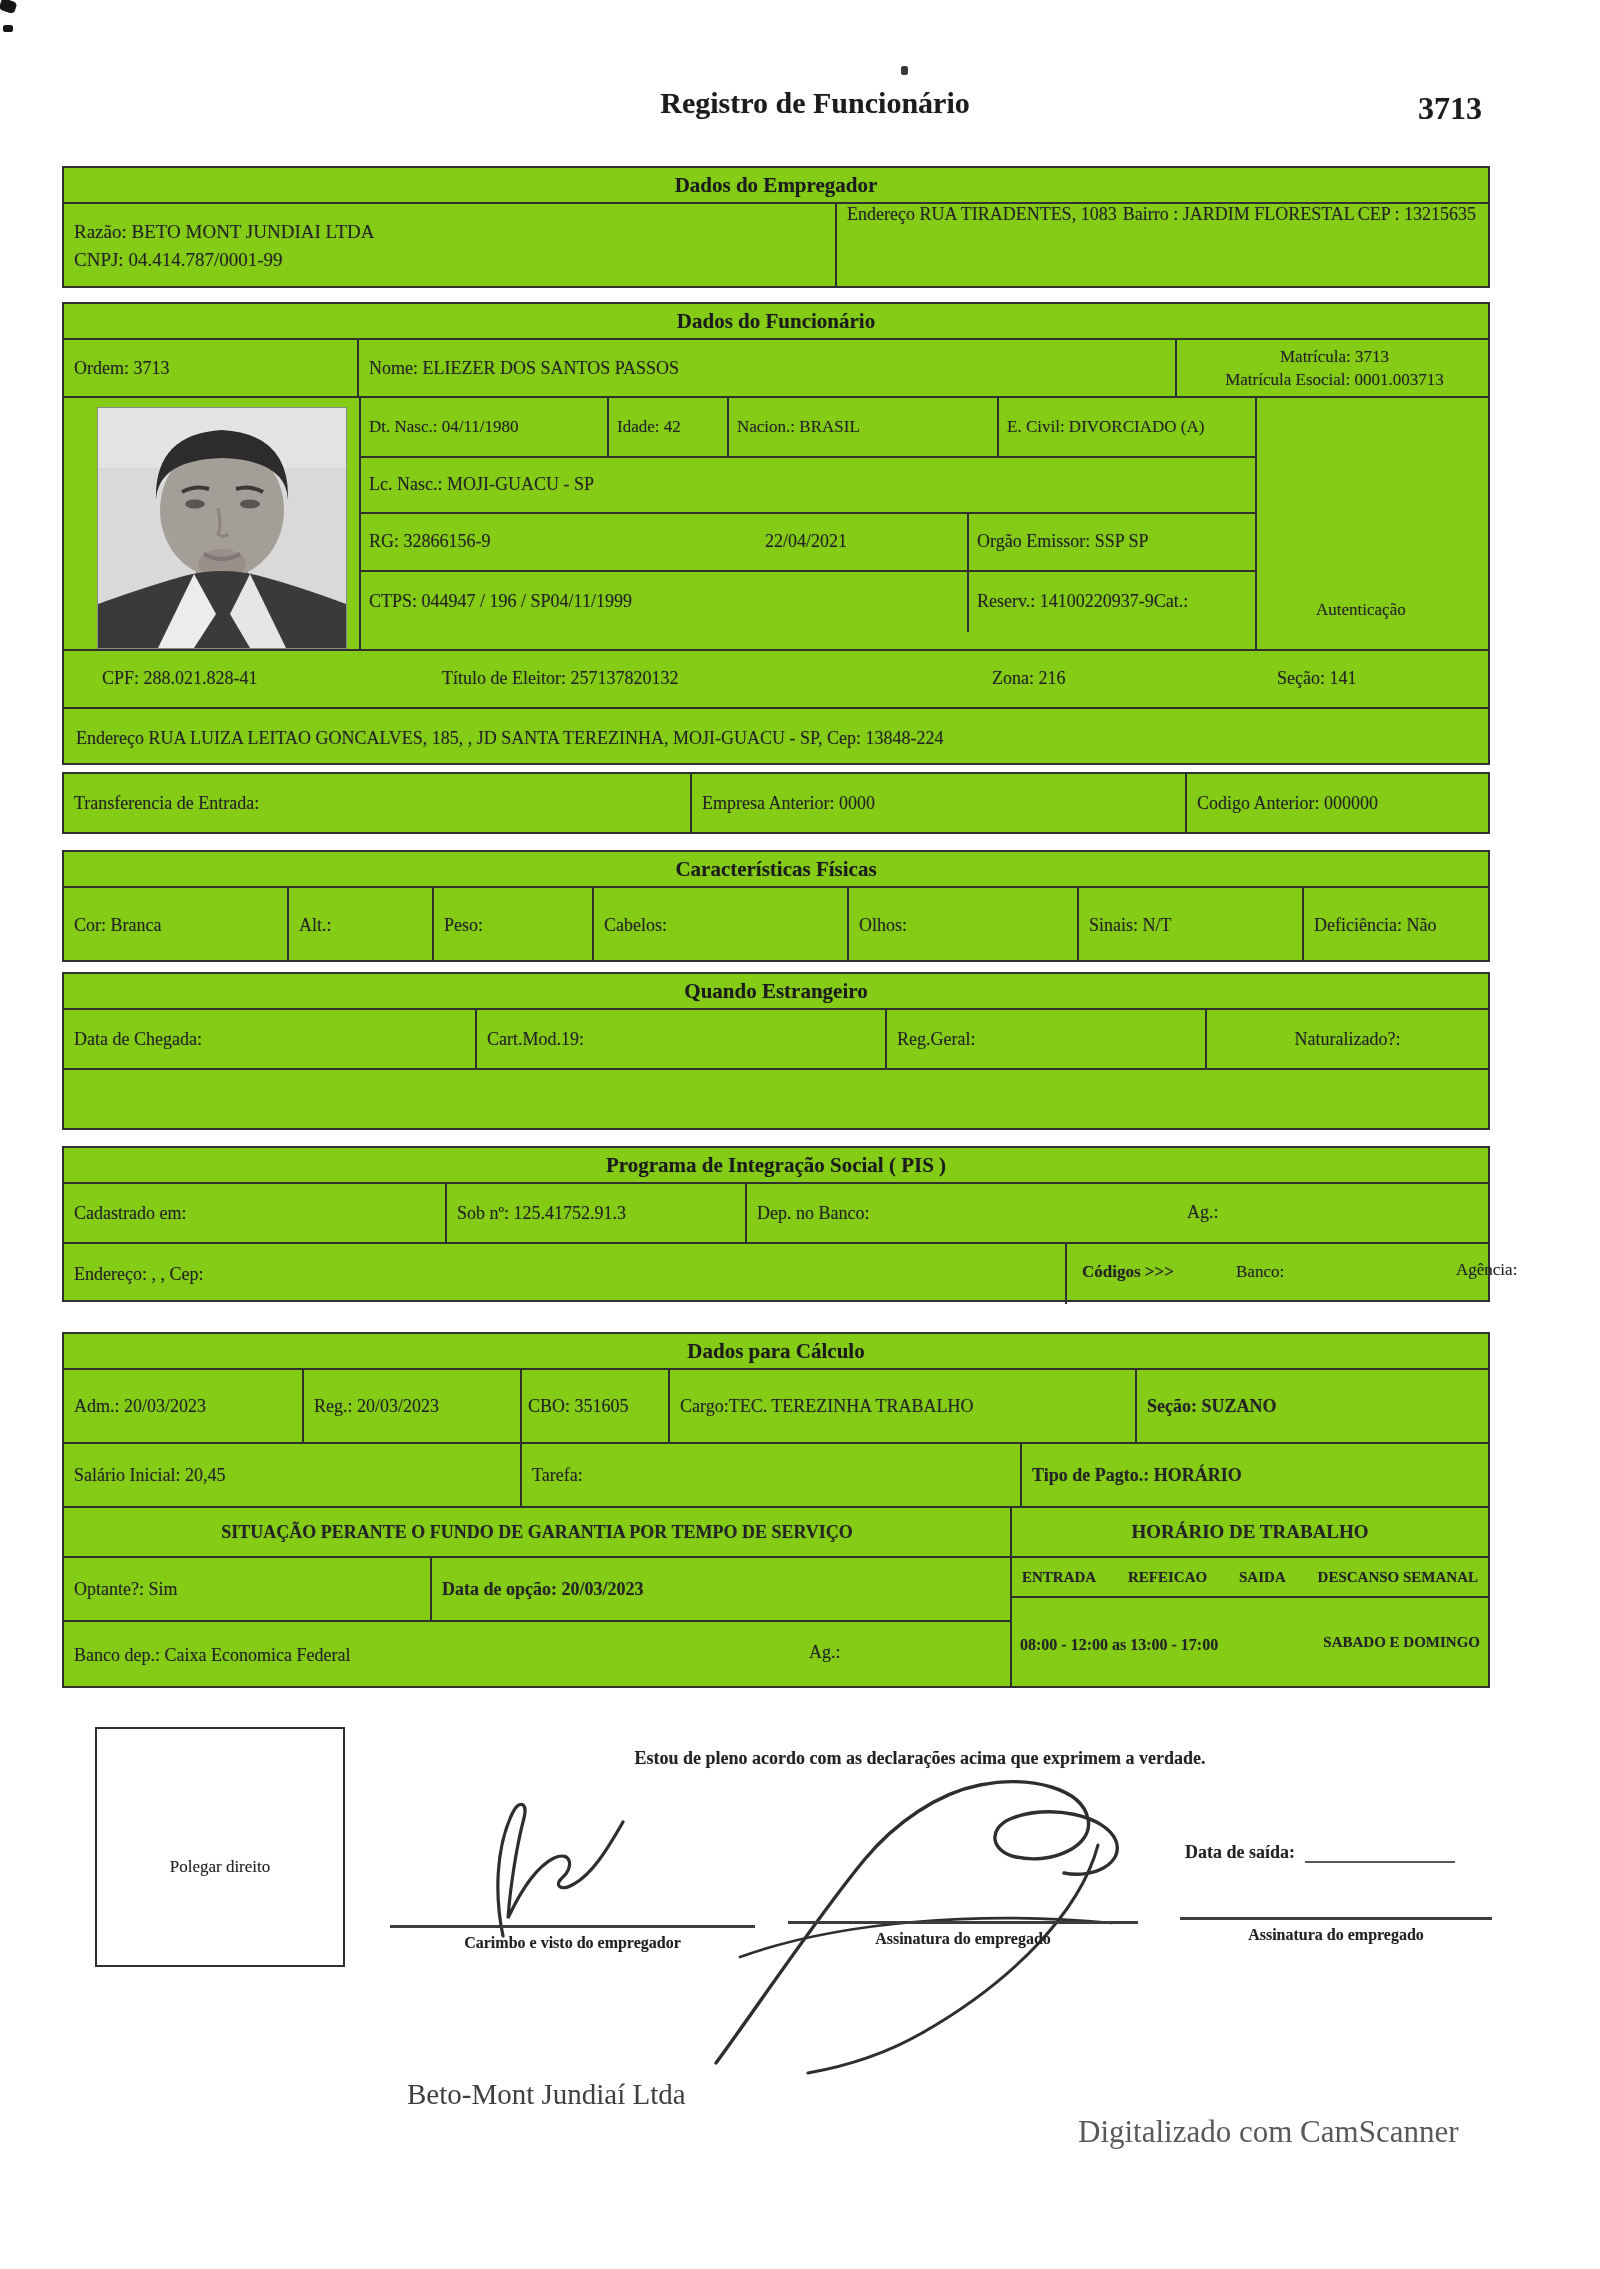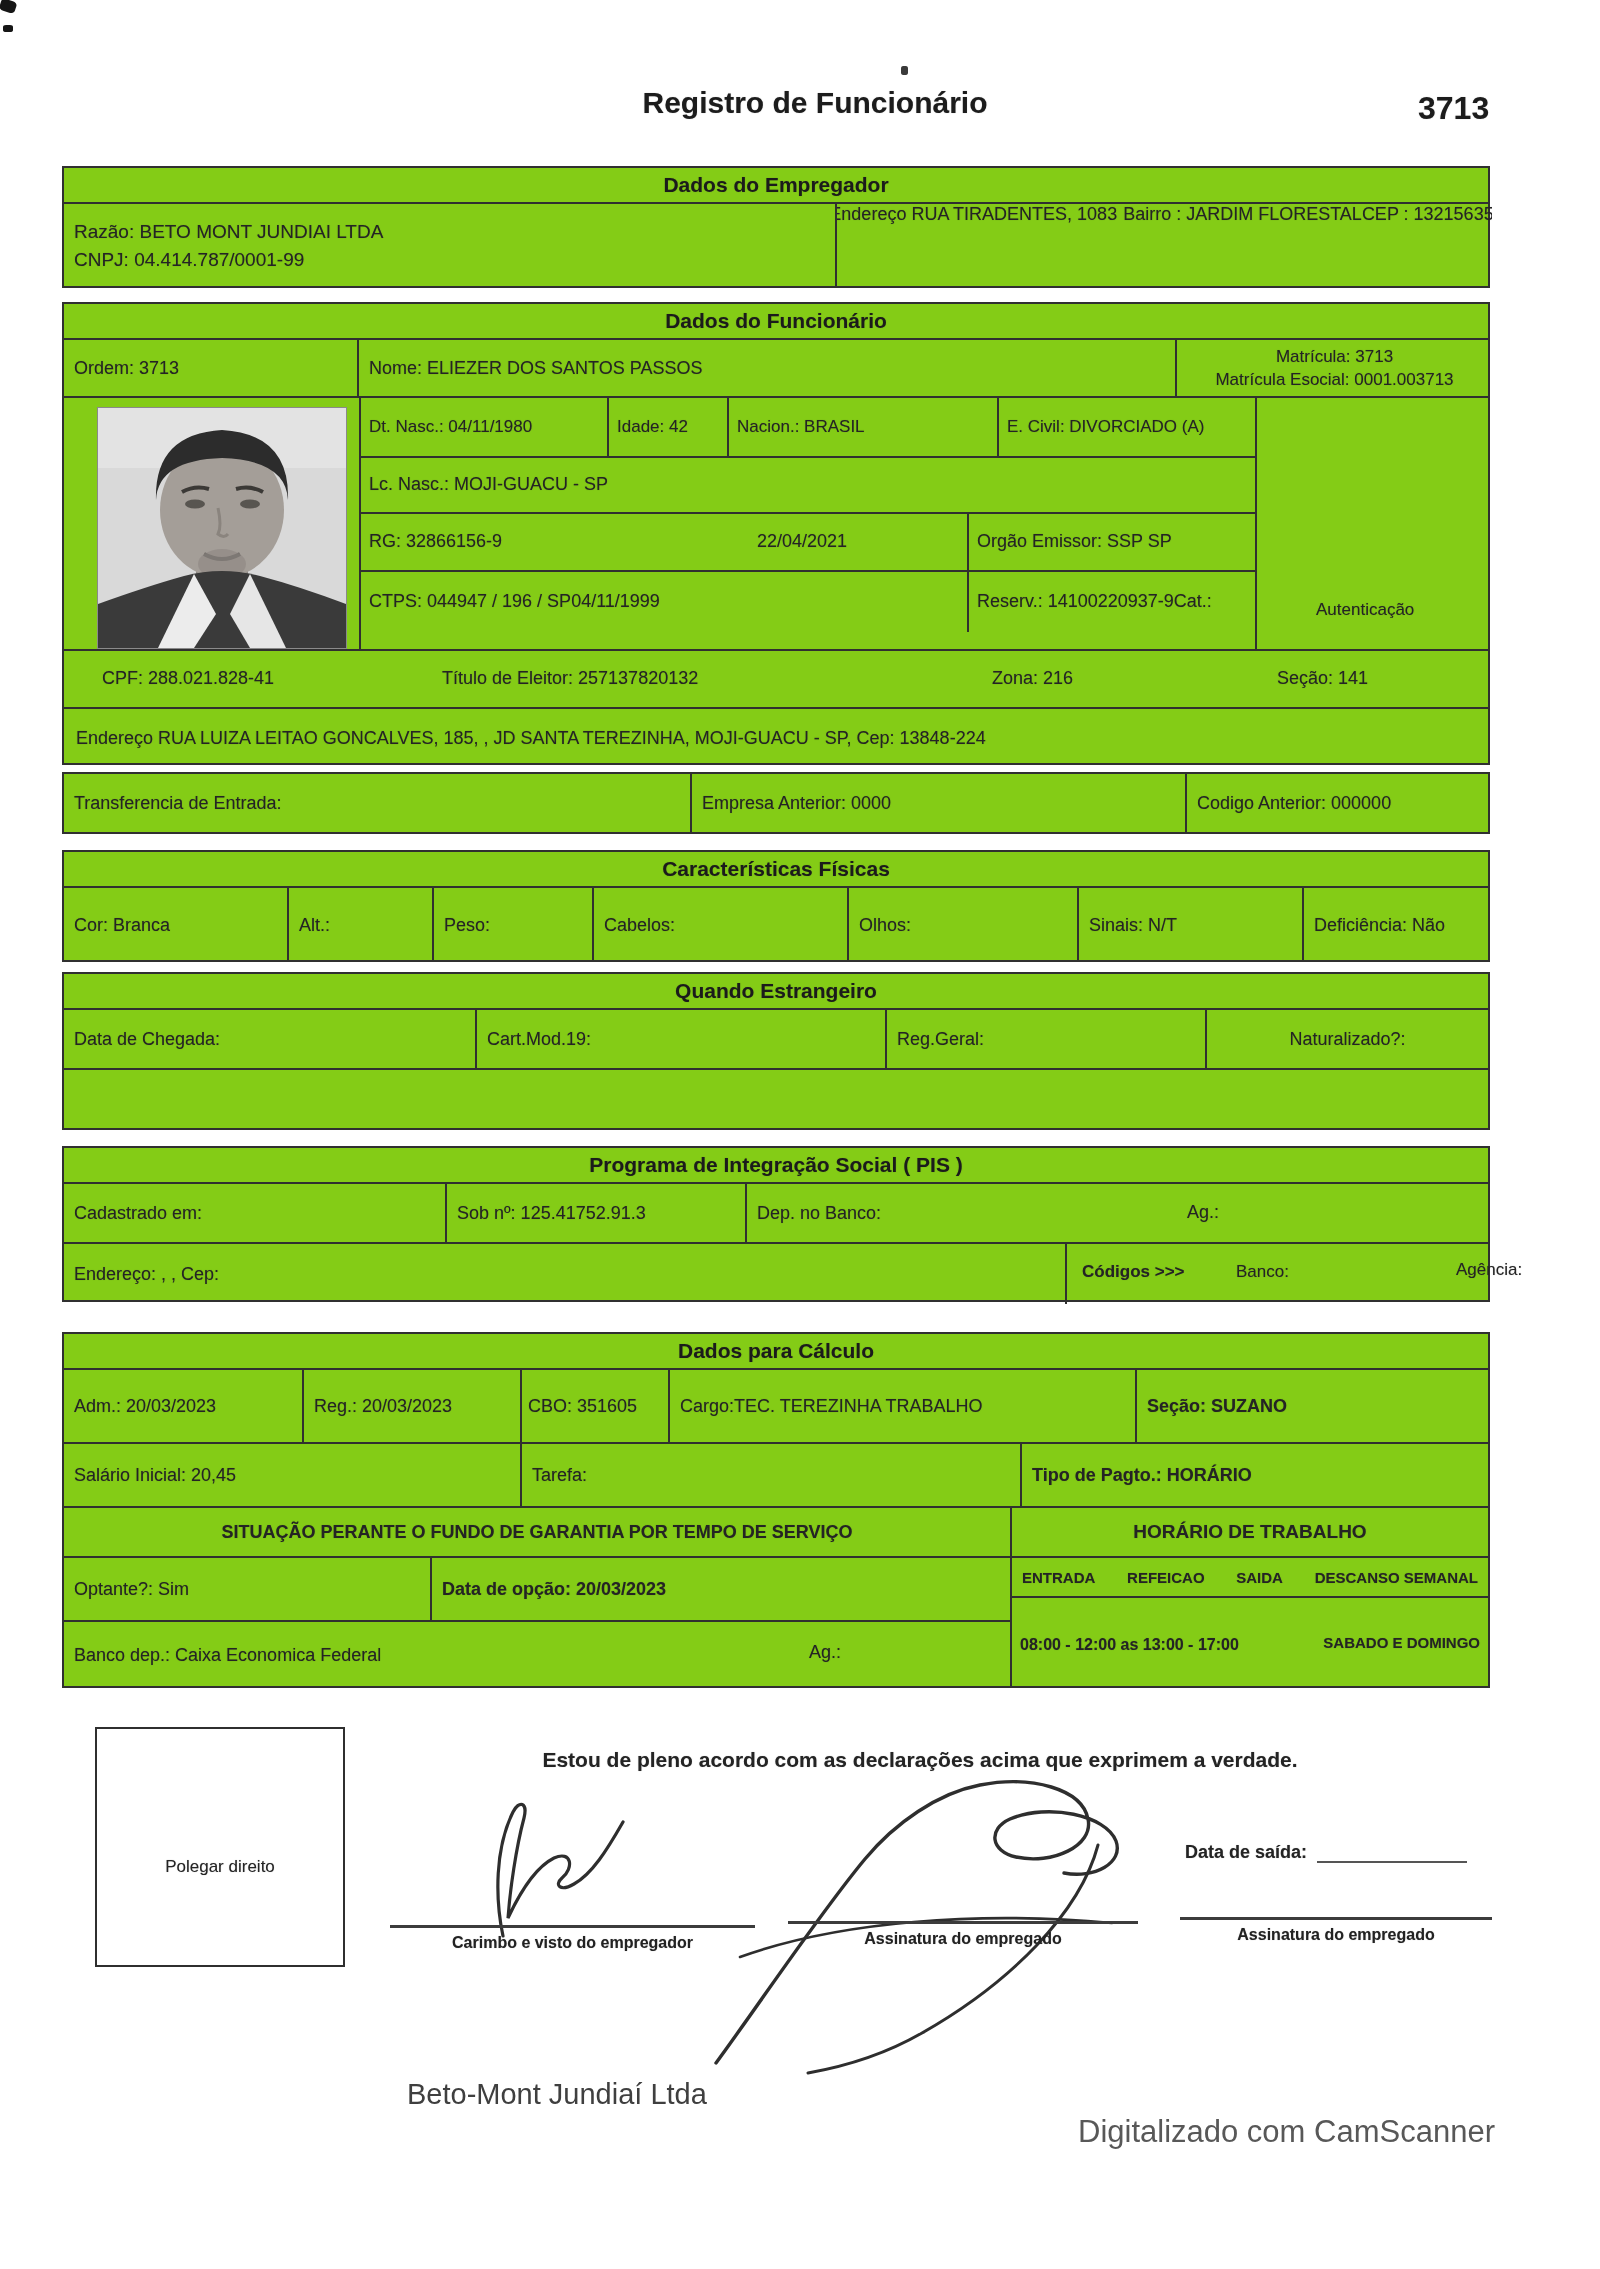--- a/index.html
+++ b/index.html
@@ -1,18 +1,18 @@
 <!DOCTYPE html>
 <html><head>
 <meta charset="utf-8">
 <style>
   *{box-sizing:border-box;margin:0;padding:0}
   html,body{background:#ffffff}
   .page{position:relative;width:1576px;height:2269px;background:#fff;
-        font-family:Liberation Sans, sans-serif;color:#242424;
+        font-family:Liberation Serif, serif;color:#242424;
         overflow:hidden;text-shadow:0 0 1px rgba(45,45,45,.35)}
   .sec{position:absolute;border:2px solid #303030;background:#84cc16}
   .sech{height:36px;display:flex;align-items:center;justify-content:center;
         font-weight:700;font-size:21px;color:#1b1b1b;border-bottom:2px solid #303030}
   .row{position:absolute;left:0;right:0}
   .c{position:absolute;top:0;bottom:0;display:flex;align-items:center;
      padding:0 10px;font-size:18px;white-space:nowrap;overflow:hidden}
   .br{border-right:2px solid #303030}
   .bb{border-bottom:2px solid #303030}
   .bt{border-top:2px solid #303030}
@@ -204,21 +204,21 @@
         <span class="abs w6" style="left:8px;top:128px;font-size:16px">08:00  -  12:00 as 13:00  -  17:00</span>
         <span class="abs w6" style="right:8px;top:126px;font-size:15px">SABADO E DOMINGO</span>
       </div>
     </div>
   </div>
 
   <div class="abs" style="left:95px;top:1727px;width:250px;height:240px;border:2px solid #2f2f2f">
     <span class="abs" style="left:0;top:128px;width:246px;text-align:center;font-size:17px">Polegar direito</span>
   </div>
 
-  <div class="abs w6" style="left:520px;top:1748px;width:800px;text-align:center;font-size:21px;white-space:normal">Estou de pleno acordo com as declarações acima que exprimem a verdade.</div>
+  <div class="abs w6" style="left:520px;top:1748px;width:800px;text-align:center;font-size:18px;white-space:normal">Estou de pleno acordo com as declarações acima que exprimem a verdade.</div>
 
   <div class="abs" style="left:1185px;top:1842px;display:flex;align-items:flex-end;gap:10px">
     <span class="w6" style="font-size:18px">Data de saída:</span>
     <span style="display:inline-block;width:150px;height:18px;border-bottom:2px solid #555"></span>
   </div>
 
   <div class="abs" style="left:425px;top:1778px;width:225px;height:170px">
     <svg width="225" height="170" viewBox="0 0 225 170" xmlns="http://www.w3.org/2000/svg">
       <path d="M78,158 C70,120 70,70 88,34 C94,22 103,24 99,40 C91,70 85,112 83,140 C97,110 113,88 129,80 C147,72 149,90 137,100 C129,107 135,114 149,106 C167,96 182,72 198,44" fill="none" stroke="#2e2e2e" stroke-width="3.2" stroke-linecap="round"></path>
     </svg>

